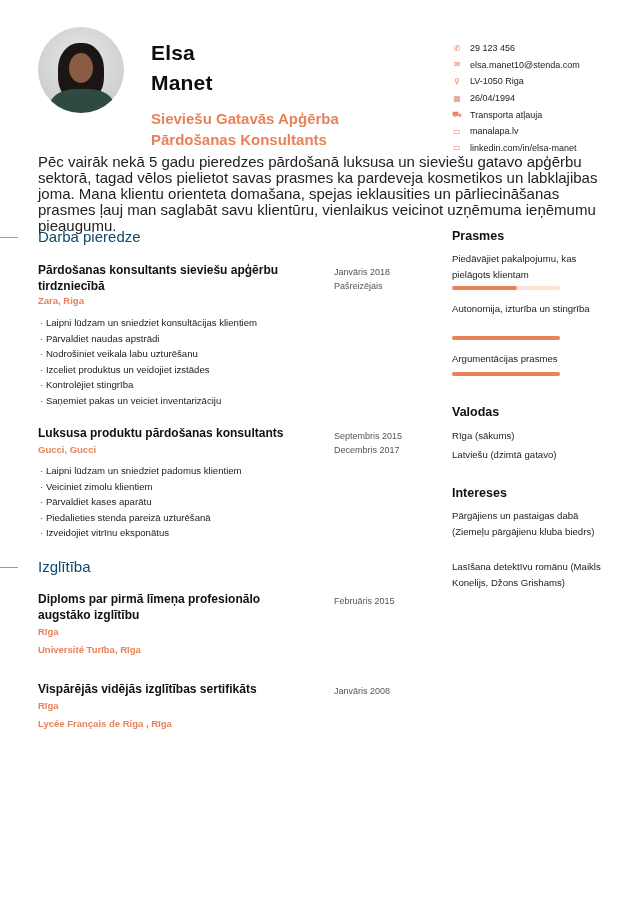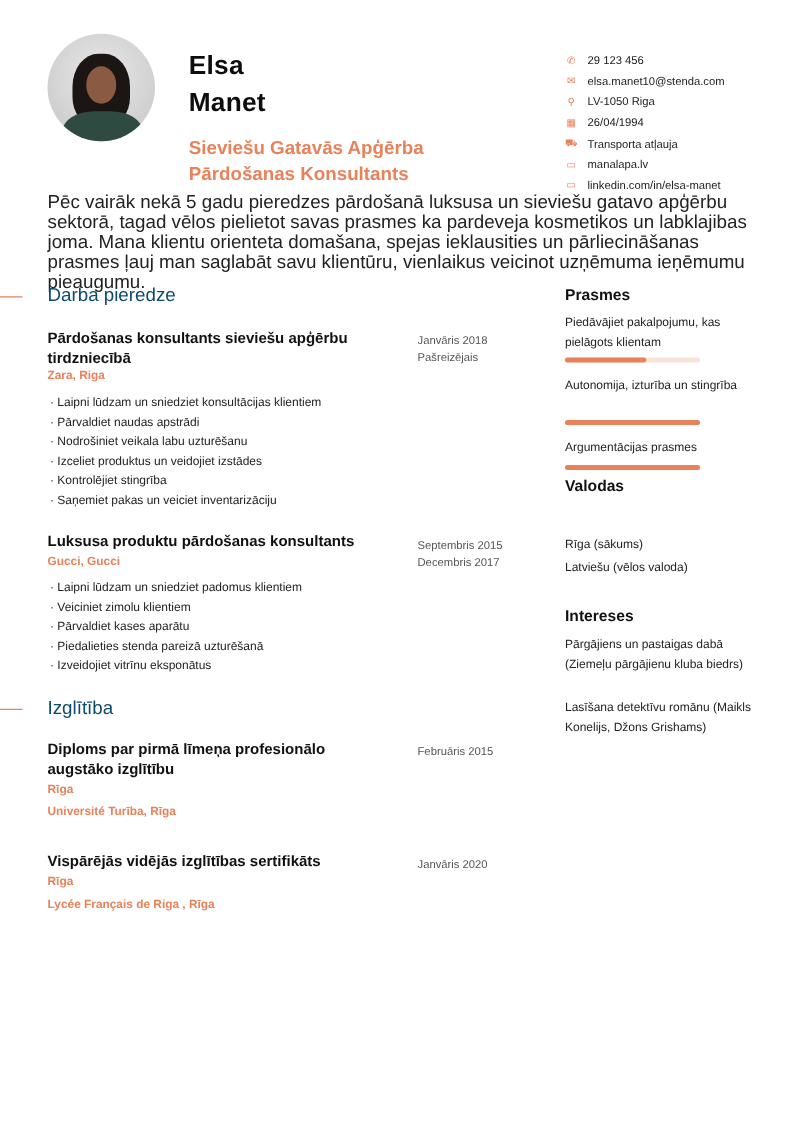--- a/index.html
+++ b/index.html
@@ -123,35 +123,35 @@
 <div class="sec-title" style="top:558px;">Izglītība</div>
 
 <div class="job-title" style="top:591px;">Diploms par pirmā līmeņa profesionālo augstāko izglītību</div>
 <div class="job-sub" style="top:626px;">Rīga</div>
 <div class="job-sub" style="top:644px;">Université Turība, Rīga</div>
 <div class="job-date" style="top:594px;">Februāris 2015</div>
 
 <div class="job-title" style="top:681px;">Vispārējās vidējās izglītības sertifikāts</div>
 <div class="job-sub" style="top:700px;">Rīga</div>
 <div class="job-sub" style="top:718px;">Lycée Français de Riga , Rīga</div>
-<div class="job-date" style="top:684px;">Janvāris 2020</div>
+<div class="job-date" style="top:684px;">Janvāris 2008</div>
 
 <div class="side-title" style="top:229px;">Prasmes</div>
 <div class="skill-label" style="top:251px;">Piedāvājiet pakalpojumu, kas pielāgots klientam</div>
 <div class="bar" style="top:286px;">
     <div class="fill" style="width: 60%;"></div>
   </div>
 <div class="skill-label" style="top:301px;">Autonomija, izturība un stingrība</div>
 <div class="bar" style="top:336px;">
     <div class="fill" style="width: 100%;"></div>
   </div>
 <div class="skill-label" style="top:351px;">Argumentācijas prasmes</div>
 <div class="bar" style="top:372px;">
     <div class="fill" style="width: 100%;"></div>
   </div>
 
-<div class="side-title" style="top:382px;">Valodas</div>
+<div class="side-title" style="top:405px;">Valodas</div>
 <div class="side-text" style="top:428px;">Rīga (sākums)</div>
-<div class="side-text" style="top:447px;">Latviešu (vēlos valoda)</div>
+<div class="side-text" style="top:447px;">Latviešu (dzimtā gatavo)</div>
 
 <div class="side-title" style="top:486px;">Intereses</div>
 <div class="side-text" style="top:508px;">Pārgājiens un pastaigas dabā (Ziemeļu pārgājienu kluba biedrs)</div>
 <div class="side-text" style="top:559px;">Lasīšana detektīvu romānu (Maikls Konelijs, Džons Grishams)</div>
 
 </body></html>

